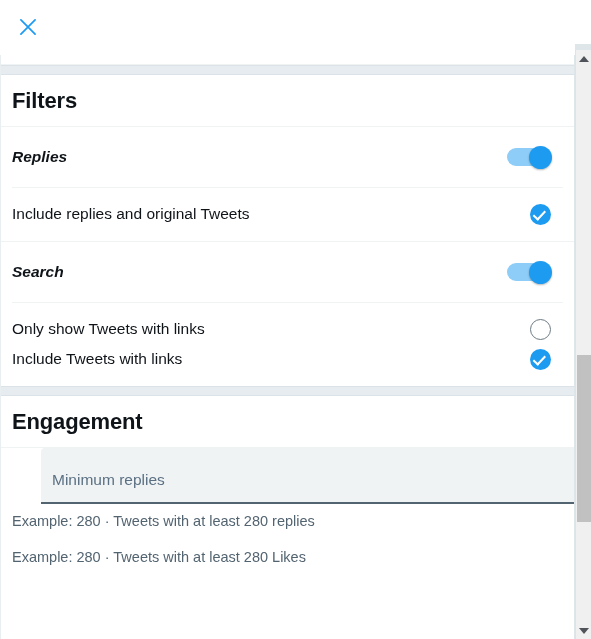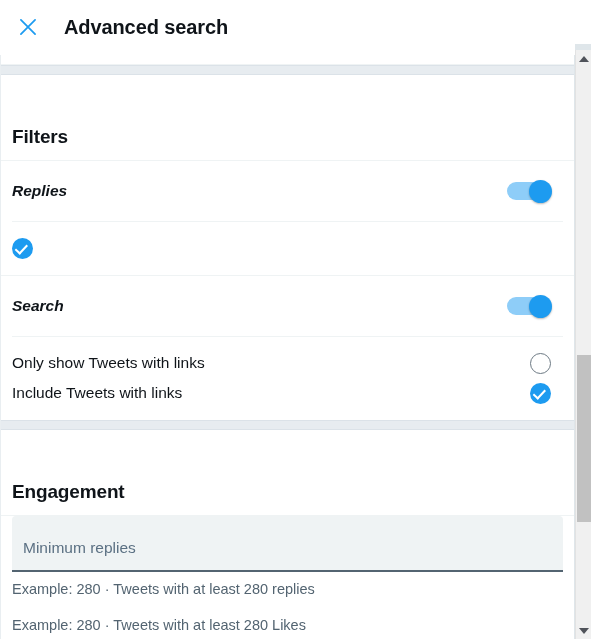--- a/index.html
+++ b/index.html
@@ -110,26 +110,25 @@
 
   .band {
     height: 10px;
     background: #e7ecf0;
     border-top: 1px solid #dbe2e8;
     border-bottom: 1px solid #dbe2e8;
     box-sizing: border-box;
   }
 
   .section-title {
-    font-size: 19px;
+    font-size: 22px;
     font-weight: 700;
     color: #0f1419;
     padding: 13px 20px 12px 11px;
     letter-spacing: -0.15px;
-    margin-top: 38px;
   }
 
   .hr-full {
     height: 1px;
     background: #eff3f4;
     width: 100%;
   }
   .hr-inset {
     height: 1px;
     background: #eff3f4;
@@ -232,20 +231,21 @@
     border-radius: 4px 4px 0 0;
     height: 56px;
     box-sizing: border-box;
     display: block;
     width: 100%;
     padding: 10px 11px 0 11px;
     font-size: 15.5px;
     color: #0f1419;
     font-family: "Liberation Sans", sans-serif;
     outline: none;
+    margin-left: 29px;
   }
   .field::placeholder { color: #5b7083; opacity: 1; }
   .field-hint {
     font-size: 14.5px;
     color: #536471;
     padding: 9px 26px 11px 11px;
     white-space: nowrap;
   }
 
   
@@ -330,20 +330,21 @@
       <span class="toggle-label">Replies</span>
       <span class="switch">
         <span class="track"></span>
         <span class="knob"></span>
       </span>
     </div>
     <div class="hr-inset"></div>
 
     <div class="options-pad">
       <div class="option-row">
+        <span class="option-label">Include replies and original Tweets</span>
         <span class="radio on"></span>
       </div>
     </div>
 
     <div class="hr-full"></div>
 
     <div class="toggle-row">
       <span class="toggle-label">Search</span>
       <span class="switch">
         <span class="track"></span>
@@ -376,21 +377,20 @@
     <div class="field-hint">Example: 280 · Tweets with at least 280 Likes</div>
 
   </div>
 
   <div class="header">
     <div class="close-btn">
       <svg class="close-icon" width="20" height="20" viewBox="0 0 24 24">
         <path d="M3.5 3.5 L20.5 20.5 M20.5 3.5 L3.5 20.5" stroke="#1d9bf0" stroke-width="2.1" stroke-linecap="round" fill="none"></path>
       </svg>
     </div>
-    <div class="header-title">Advanced search</div>
   </div>
 
   <div class="scroll-corner"></div>
   <div class="scroll-corner-line"></div>
   <div class="scrollbar">
     <div class="sb-arrow up">
         <i></i>
       </div>
     <div class="sb-thumb"></div>
     <div class="sb-arrow down">

